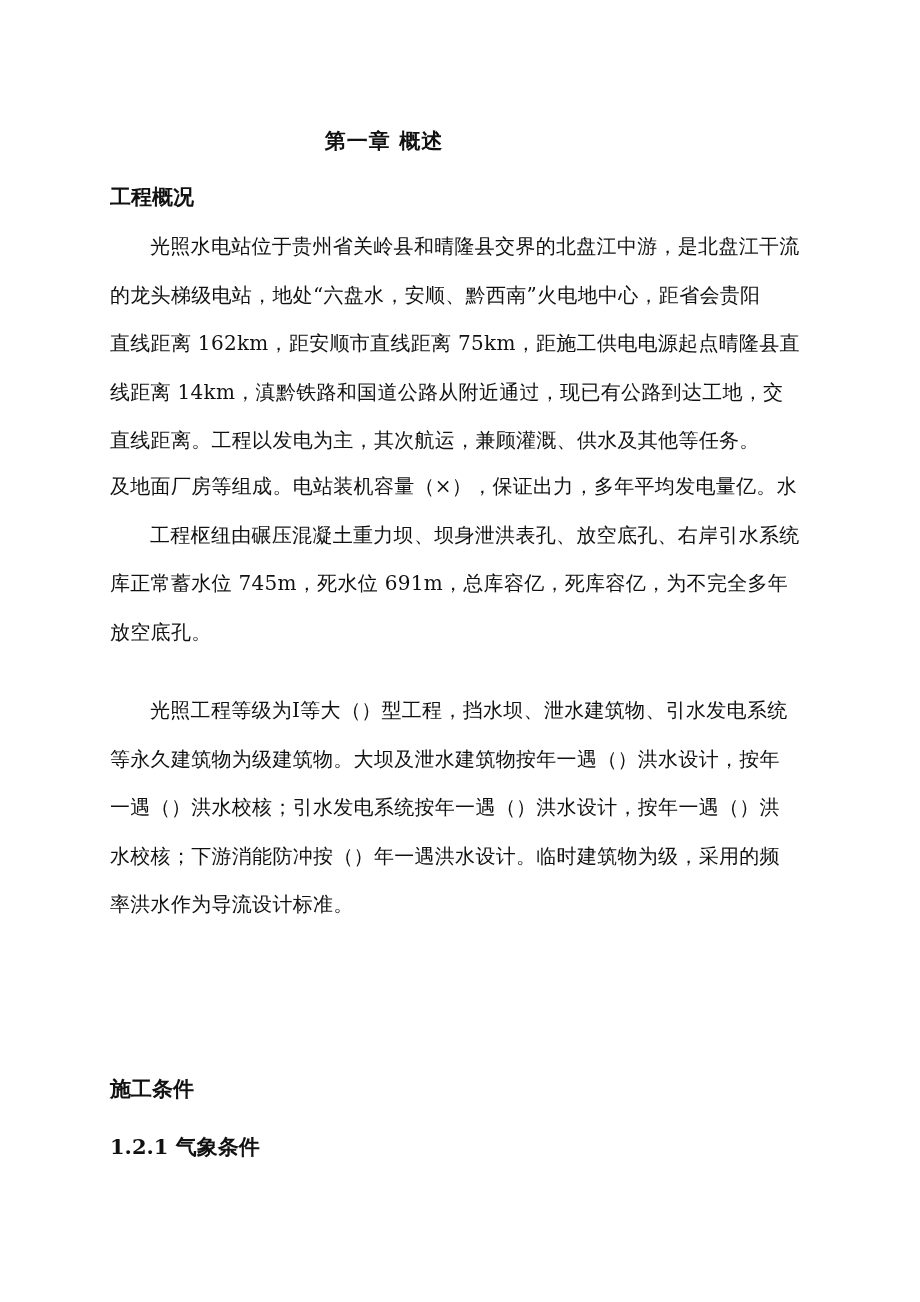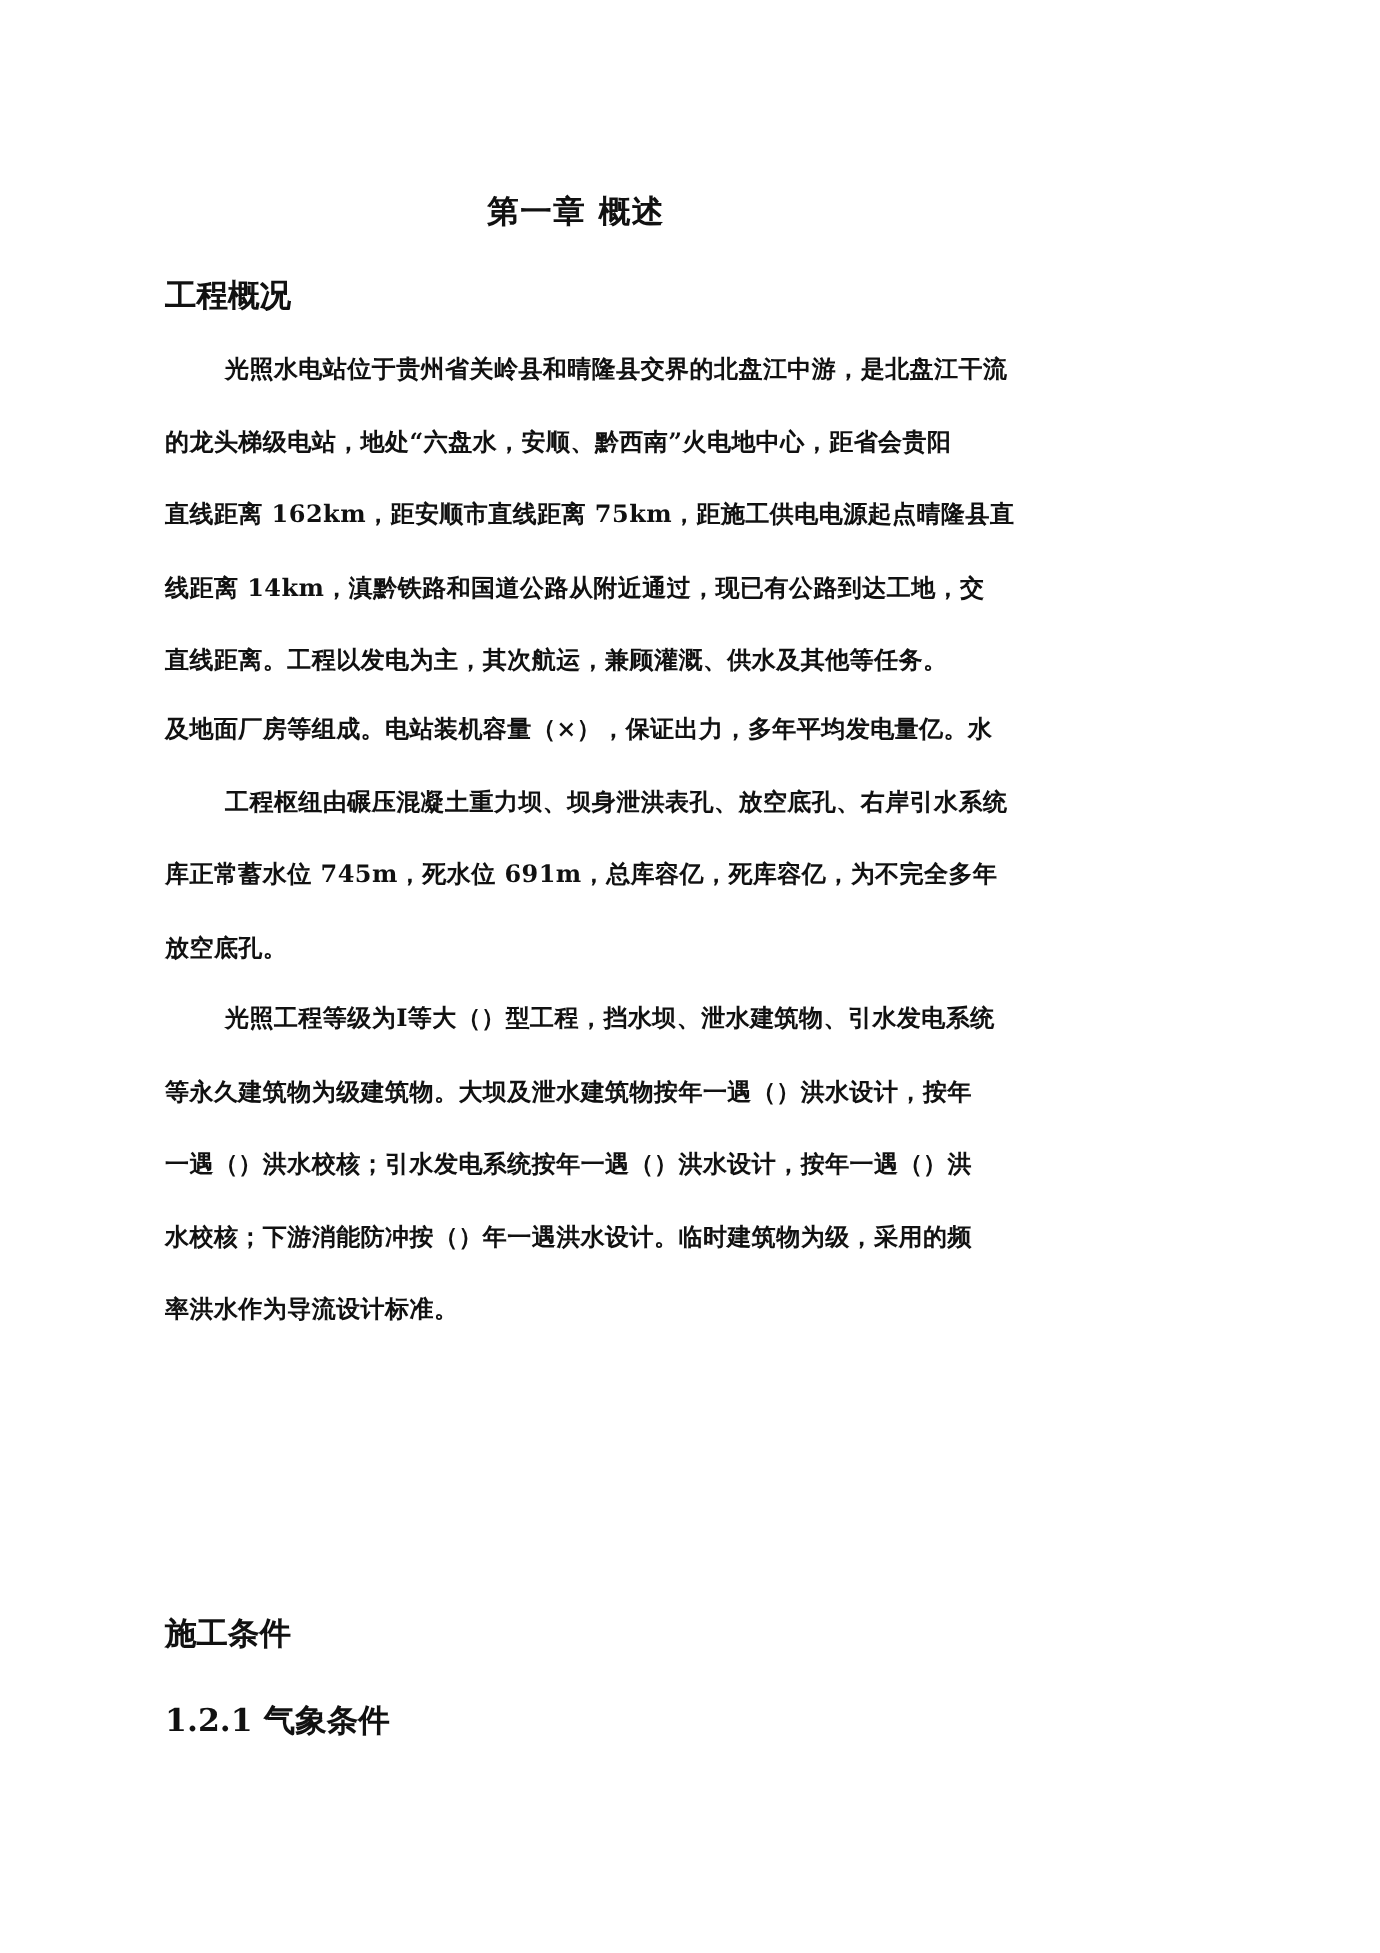--- a/index.html
+++ b/index.html
@@ -11,24 +11,23 @@
     }
     .chapter-title {
       position: absolute; left: 0; width: 768px; top: 126px;
       text-align: center; font-weight: bold; font-size: 21px; line-height: 30px;
       letter-spacing: 1px;
     }
     .heading {
       position: absolute; left: 110px; font-weight: bold; font-size: 21px; line-height: 30px;
     }
     .para {
-      position: absolute; left: 110px; width: 722px; font-size: 16px;
+      position: absolute; left: 110px; width: 722px; font-size: 20px;
       line-height: 48.5px; text-align: justify; text-indent: 40px; margin: 0;
       letter-spacing: 0.3px;
-      font-weight: bold;
     }
     .para .line { display: block; white-space: nowrap; text-indent: 0; }
     .para .line.first { padding-left: 40px; }
   </style>
 </head>
 <body>
 
 <div class="page">
 
   <div class="chapter-title">第一章 概述</div>
@@ -43,21 +42,21 @@
     <span class="line">直线距离。工程以发电为主，其次航运，兼顾灌溉、供水及其他等任务。</span>
   </div>
 
   <div class="para" style="top:462px;">
     <span class="line">及地面厂房等组成。电站装机容量（×），保证出力，多年平均发电量亿。水</span>
     <span class="line first">工程枢纽由碾压混凝土重力坝、坝身泄洪表孔、放空底孔、右岸引水系统</span>
     <span class="line">库正常蓄水位 745m，死水位 691m，总库容亿，死库容亿，为不完全多年</span>
     <span class="line">放空底孔。</span>
   </div>
 
-  <div class="para" style="top:655px;">
+  <div class="para" style="top:686px;">
     <span class="line first">光照工程等级为Ⅰ等大（）型工程，挡水坝、泄水建筑物、引水发电系统</span>
     <span class="line">等永久建筑物为级建筑物。大坝及泄水建筑物按年一遇（）洪水设计，按年</span>
     <span class="line">一遇（）洪水校核；引水发电系统按年一遇（）洪水设计，按年一遇（）洪</span>
     <span class="line">水校核；下游消能防冲按（）年一遇洪水设计。临时建筑物为级，采用的频</span>
     <span class="line">率洪水作为导流设计标准。</span>
   </div>
 
 
   <div class="heading" style="top:1074px;">施工条件</div>
 

